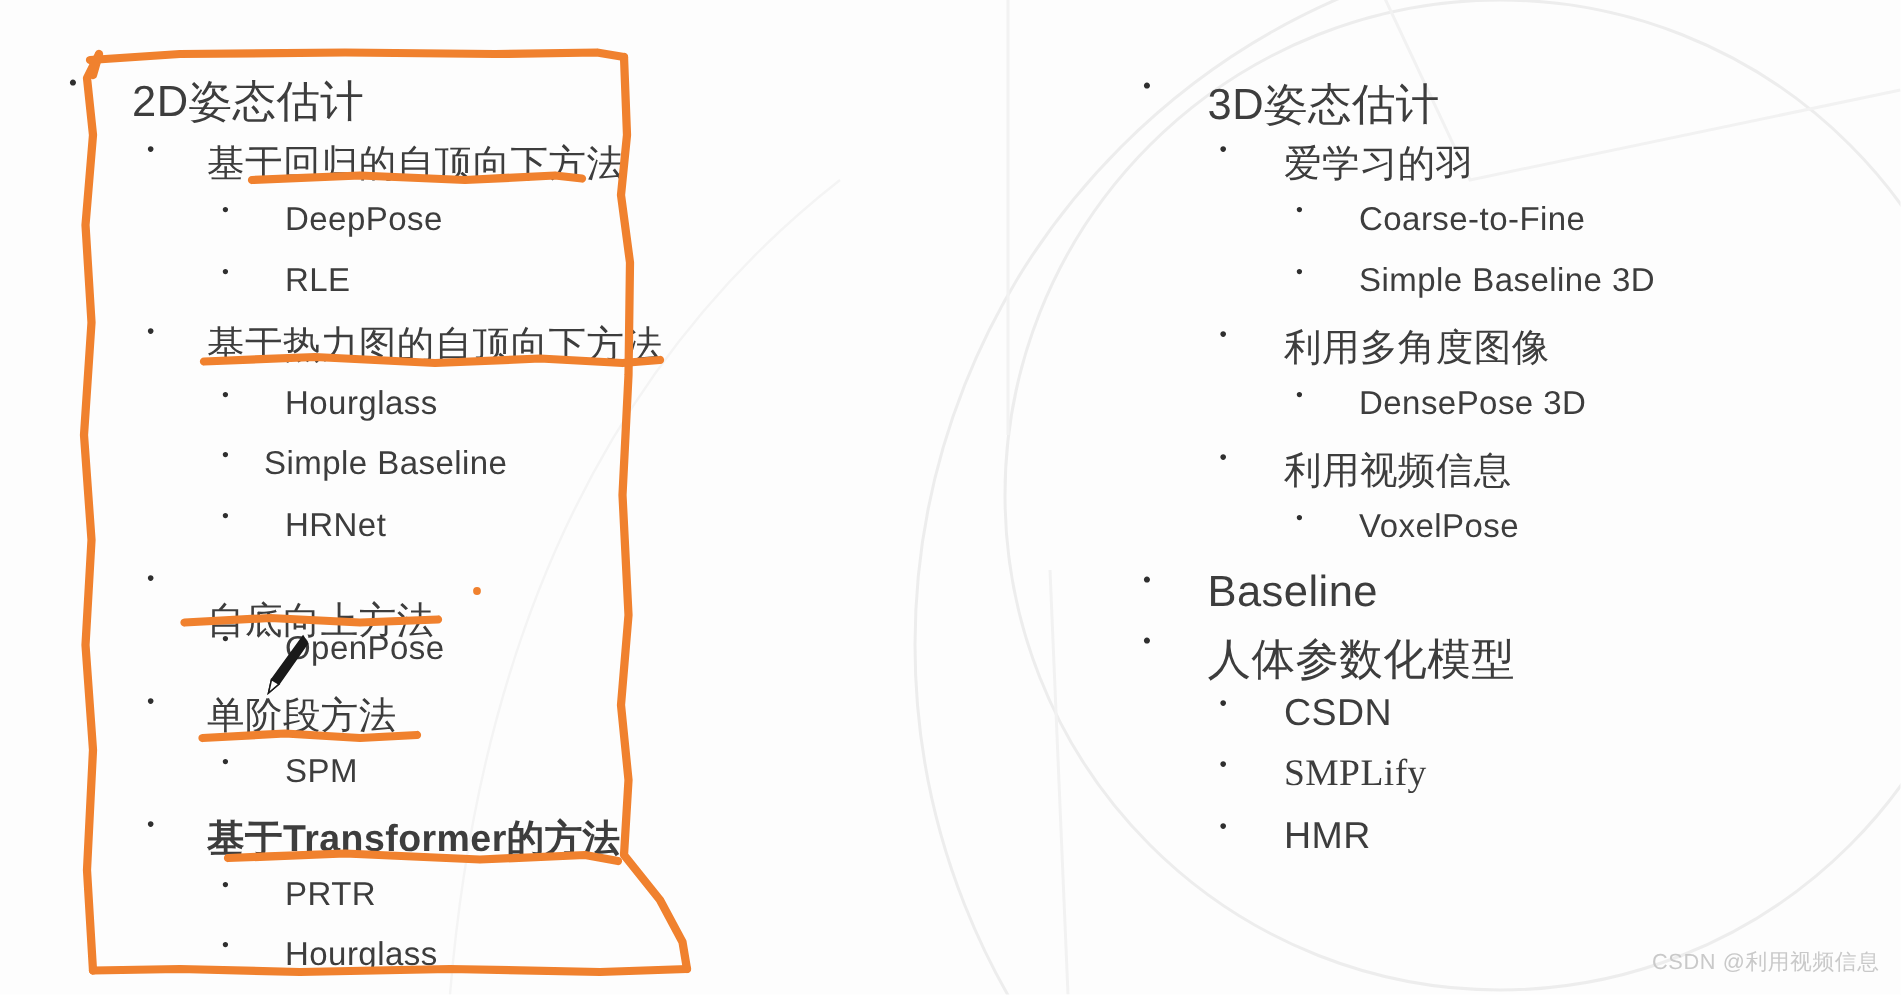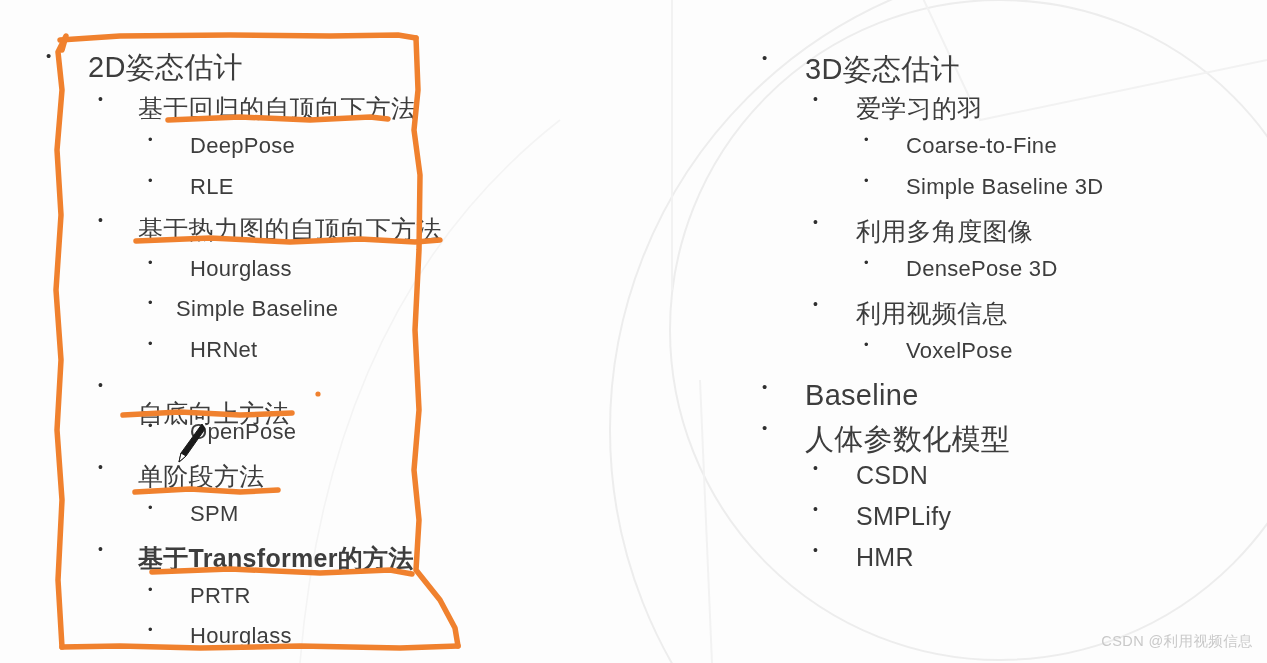--- a/index.html
+++ b/index.html
@@ -201,21 +201,21 @@
       <div class="row lvl1" style="top: 420px; left: 0px;">
         <span class="bullet" style="position: absolute; left: 62px;">•</span>
         <span class="label" style="position: absolute; left: 105px;">人体参数化模型</span>
       </div>
       <div class="row lvl2" style="top: 461px; left: 0px;">
         <span class="bullet" style="position: absolute; left: 113px;">•</span>
         <span class="label" style="position: absolute; left: 156px;">CSDN</span>
       </div>
       <div class="row lvl2" style="top: 502px; left: 0px;">
         <span class="bullet" style="position: absolute; left: 113px;">•</span>
-        <span class="label" style="position: absolute; left: 156px;">SMPLify</span>
+        <span class="label" style="position: absolute; left: 156px; font-family: Liberation Serif, serif;">SMPLify</span>
       </div>
       <div class="row lvl2" style="top: 543px; left: 0px;">
         <span class="bullet" style="position: absolute; left: 113px;">•</span>
         <span class="label" style="position: absolute; left: 156px;">HMR</span>
       </div>
     </div>
 </div>
 
 <svg id="annotations" viewBox="0 0 1267 663" xmlns="http://www.w3.org/2000/svg">
   <g fill="none" stroke="#f0812e" stroke-width="5.5" stroke-linecap="round" stroke-linejoin="round">

